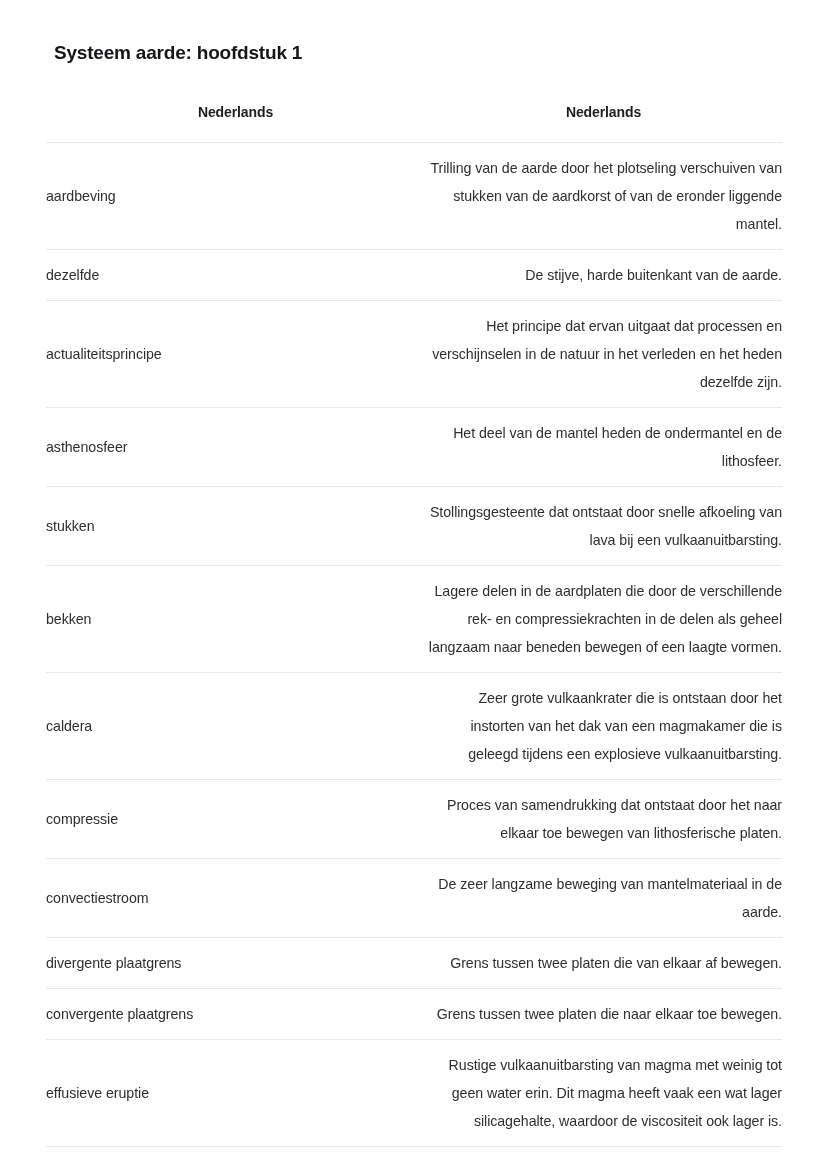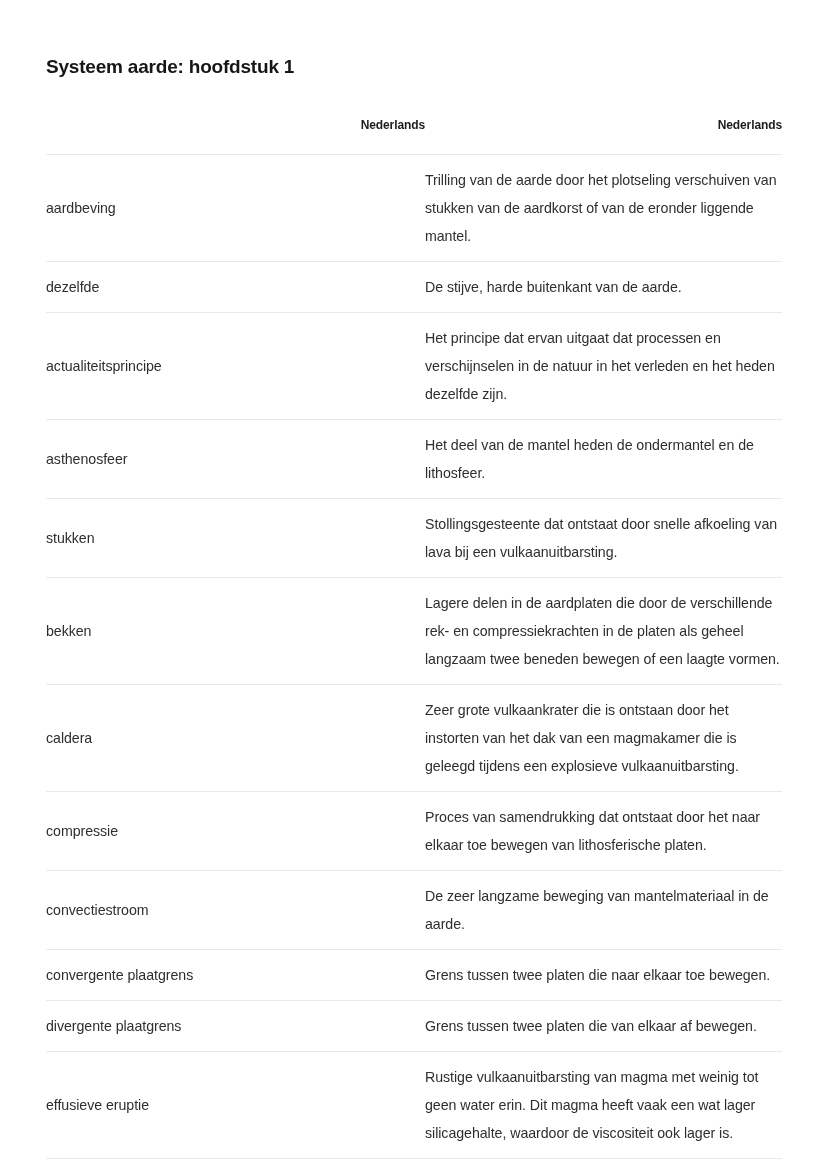--- a/index.html
+++ b/index.html
@@ -17,36 +17,36 @@
   .page {
     width: 828px;
     box-sizing: border-box;
     padding: 0 46px;
   }
   .doc-title {
     font-size: 19px;
     font-weight: bold;
     letter-spacing: -0.2px;
     color: #16161a;
-    margin: 0;
-    padding-top: 54px;
+    margin: 8px;
+    padding-top: 32px;
     line-height: 26px;
   }
   .glossary-table {
     width: 736px;
     border-collapse: collapse;
     margin-top: 38px;
     table-layout: fixed;
   }
   .glossary-table col.col-term { width: 379px; }
   .glossary-table col.col-def  { width: 357px; }
 
   .glossary-table thead th {
-    text-align: right;
-    font-size: 12px;
+    text-align: center;
+    font-size: 14px;
     font-weight: bold;
     color: #1d1d21;
     letter-spacing: -0.1px;
     padding: 0 0 22px 0;
     vertical-align: top;
   }
   .glossary-table thead th.def-head {
     padding-left: 0;
   }
 
@@ -67,20 +67,21 @@
   }
   .glossary-table td.term-cell {
     padding-right: 24px;
   }
   .glossary-table td.def-cell {
     vertical-align: middle;
   }
   .def-text {
     display: block;
     max-width: 357px;
+    text-align: right;
   }
 </style>
 </head>
 <body>
 
 <div class="page">
 
   <h1 class="doc-title">Systeem aarde: hoofdstuk 1</h1>
 
   <table class="glossary-table">
@@ -121,21 +122,21 @@
         </tr>
         <tr>
           <td class="term-cell">stukken</td>
           <td class="def-cell">
             <span class="def-text">Stollingsgesteente dat ontstaat door snelle afkoeling van lava bij een vulkaanuitbarsting.</span>
           </td>
         </tr>
         <tr>
           <td class="term-cell">bekken</td>
           <td class="def-cell">
-            <span class="def-text">Lagere delen in de aardplaten die door de verschillende rek- en compressiekrachten in de platen als geheel langzaam twee beneden bewegen of een laagte vormen.</span>
+            <span class="def-text">Lagere delen in de aardplaten die door de verschillende rek- en compressiekrachten in de delen als geheel langzaam naar beneden bewegen of een laagte vormen.</span>
           </td>
         </tr>
         <tr>
           <td class="term-cell">caldera</td>
           <td class="def-cell">
             <span class="def-text">Zeer grote vulkaankrater die is ontstaan door het instorten van het dak van een magmakamer die is geleegd tijdens een explosieve vulkaanuitbarsting.</span>
           </td>
         </tr>
         <tr>
           <td class="term-cell">compressie</td>
@@ -143,29 +144,29 @@
             <span class="def-text">Proces van samendrukking dat ontstaat door het naar elkaar toe bewegen van lithosferische platen.</span>
           </td>
         </tr>
         <tr>
           <td class="term-cell">convectiestroom</td>
           <td class="def-cell">
             <span class="def-text">De zeer langzame beweging van mantelmateriaal in de aarde.</span>
           </td>
         </tr>
         <tr>
+          <td class="term-cell">divergente plaatgrens</td>
+          <td class="def-cell">
+            <span class="def-text">Grens tussen twee platen die van elkaar af bewegen.</span>
+          </td>
+        </tr>
+        <tr>
           <td class="term-cell">convergente plaatgrens</td>
           <td class="def-cell">
             <span class="def-text">Grens tussen twee platen die naar elkaar toe bewegen.</span>
-          </td>
-        </tr>
-        <tr>
-          <td class="term-cell">divergente plaatgrens</td>
-          <td class="def-cell">
-            <span class="def-text">Grens tussen twee platen die van elkaar af bewegen.</span>
           </td>
         </tr>
         <tr>
           <td class="term-cell">effusieve eruptie</td>
           <td class="def-cell">
             <span class="def-text">Rustige vulkaanuitbarsting van magma met weinig tot geen water erin. Dit magma heeft vaak een wat lager silicagehalte, waardoor de viscositeit ook lager is.</span>
           </td>
         </tr>
       </tbody>
   </table>

